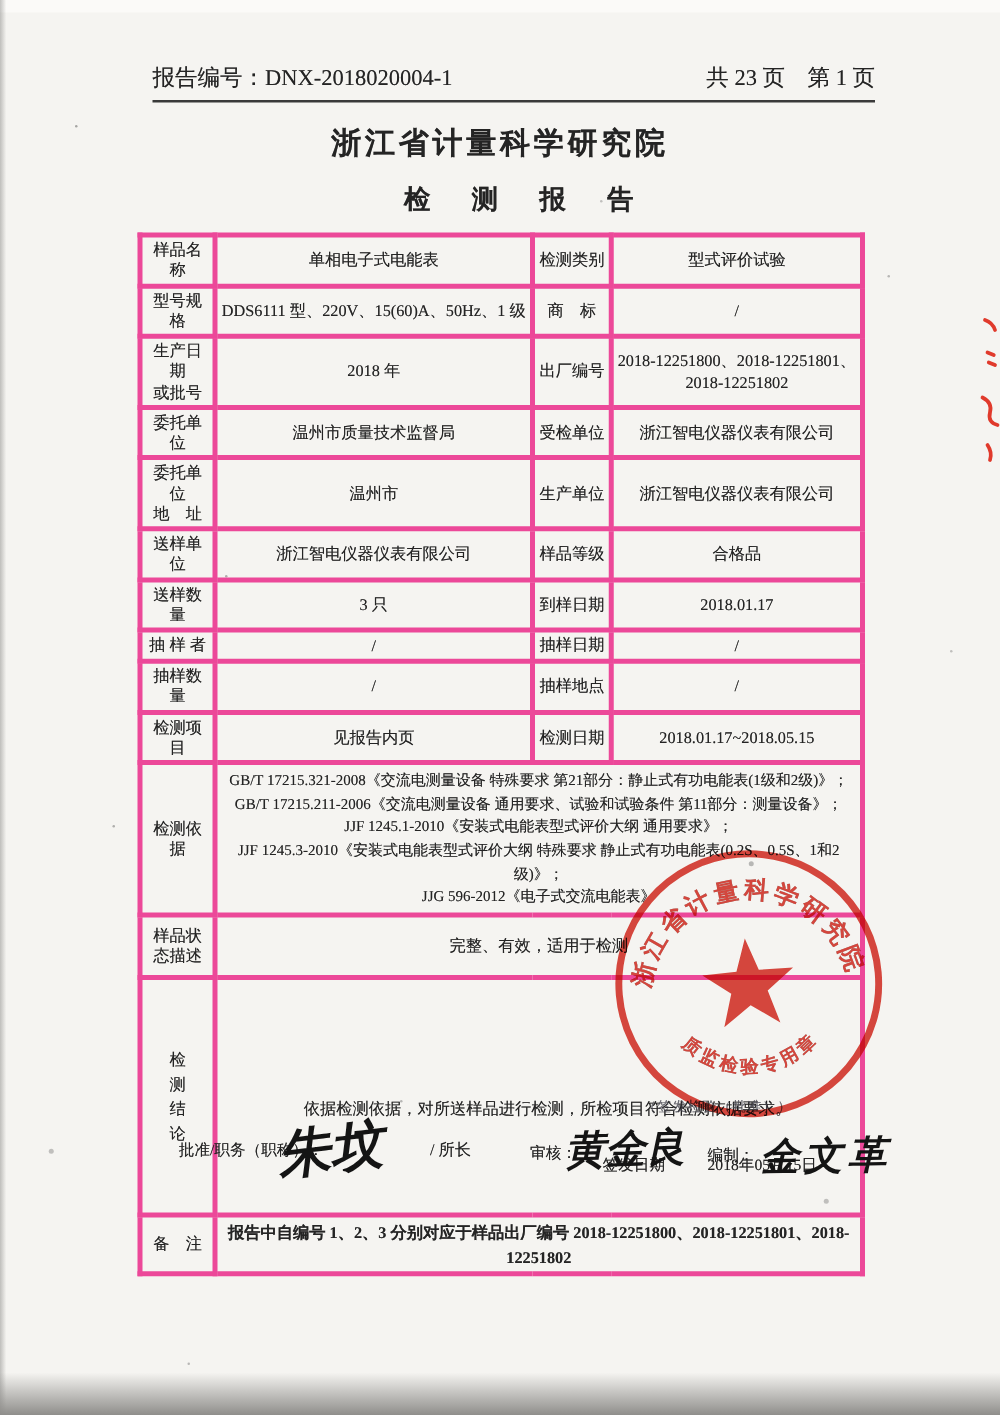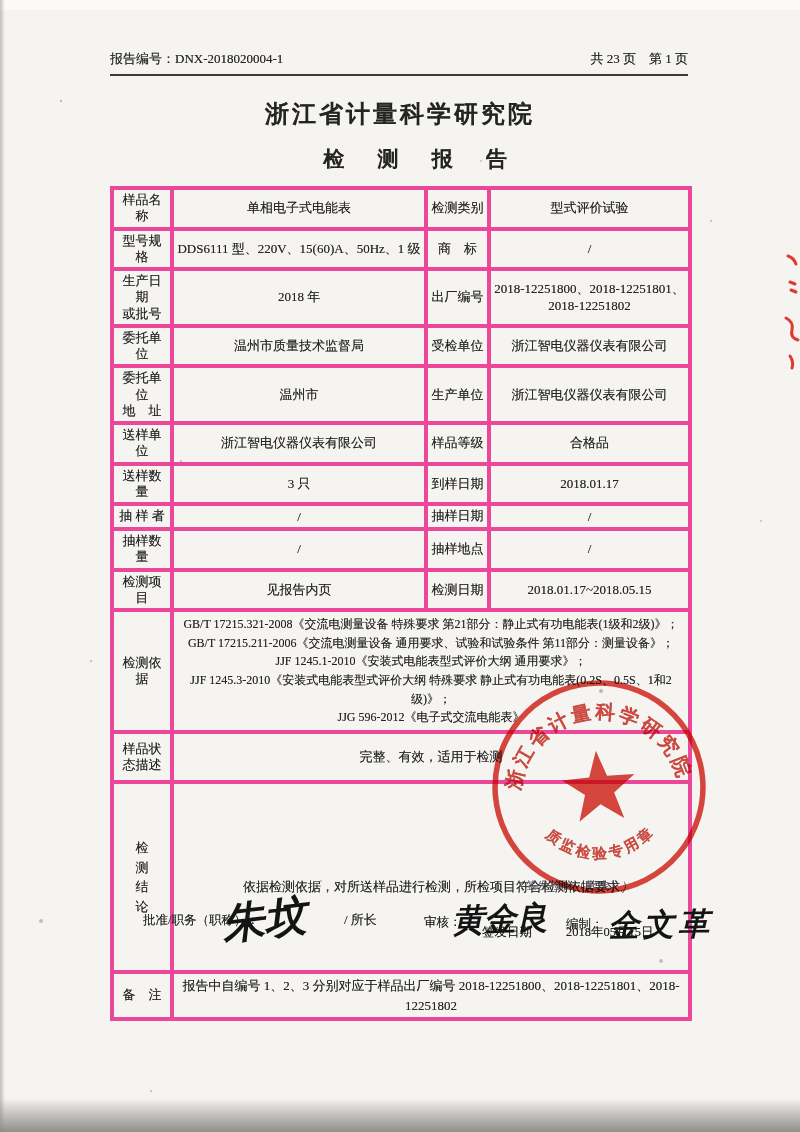--- a/index.html
+++ b/index.html
@@ -18,23 +18,23 @@
   .specks{ position:absolute; left:60px; top:100px; width:2px; height:2px; border-radius:50%;
     background:rgba(70,70,70,.45);
     box-shadow: 540px 590px 0 1px rgba(70,70,70,.35), 120px 360px 0 0 rgba(70,70,70,.4),
       -20px 820px 0 1px rgba(70,70,70,.3), 650px 120px 0 0 rgba(70,70,70,.35),
       30px 560px 0 0 rgba(70,70,70,.4), 600px 860px 0 1px rgba(70,70,70,.3),
       260px 780px 0 0 rgba(70,70,70,.35), 700px 420px 0 0 rgba(70,70,70,.3),
       90px 990px 0 0 rgba(70,70,70,.35), 420px 60px 0 0 rgba(70,70,70,.3);}
   .red-margin-marks{ position:absolute; right:0; top:248px; width:40px; height:160px; }
 
   
-  .hdr{ position:absolute; left:110px; top:50px; width:578px;
+  .hdr{ position:absolute; left:122px; top:50px; width:578px;
     display:flex; justify-content:space-between; align-items:flex-end;
-    font-size:13px; padding-bottom:6px; border-bottom:2px solid #3a3a3a; }
+    font-size:18px; padding-bottom:6px; border-bottom:2px solid #3a3a3a; }
   .title{ position:absolute; left:0; width:800px; top:98px; text-align:center;
     font-size:24px; font-weight:bold; letter-spacing:3px; }
   .subtitle{ position:absolute; left:0; width:800px; top:145px; text-align:center;
     font-size:21px; font-weight:bold; letter-spacing:14px;padding-left:44px; }
 
   
   table.report{ position:absolute; left:110px; top:186px; width:578px;
     border-collapse:collapse; table-layout:fixed; }
   table.report td{ border:4px solid #ec4899; font-size:13px; text-align:center;
     vertical-align:middle; padding:2px 3px; }
@@ -44,21 +44,21 @@
   td.left{ text-align:left; padding-left:8px; }
   td.basis-cell{ text-align:left; padding:4px 6px 4px 8px; }
   .basis-line{ font-size:12px; line-height:1.55; }
   td.vert-lbl{ white-space:pre-line; line-height:1.5; font-size:13px; }
   td.conclusion-cell{ position:relative; vertical-align:top; text-align:left; }
   .conclusion-text{ padding:20px 30px 0 44px; font-size:13px; }
   .issue-row{ position:absolute; left:308px; top:140px; font-size:12.5px; white-space:nowrap; }
   .issue-date{ margin-left:34px;margin-top:40px; }
   .overlay-note{ position:absolute; left:340px; top:94px; font-size:11px;
     color:#4c4c58; letter-spacing:1px; opacity:.8; }
-  td.remark-cell{ text-align:left; padding:4px 10px; font-size:12.5px; line-height:1.5; vertical-align:top; }
+  td.remark-cell{ text-align:left; padding:4px 10px; font-size:12.5px; line-height:1.5; vertical-align:top;font-weight:bold; }
 
   
   .stamp{ position:absolute; left:488px; top:676px; width:222px; height:222px;
     transform:rotate(-5deg); opacity:.88; mix-blend-mode:multiply; z-index:3; }
 
   
   .footer{ position:absolute; left:0; top:898px; width:800px; height:90px; font-size:12.5px; }
   .footer .lab{ position:absolute; white-space:nowrap; }
   .approve-label{ left:103px; top:14px;margin-left:40px; }
   .approver-title{ left:344px; top:13px; font-size:13px; }

